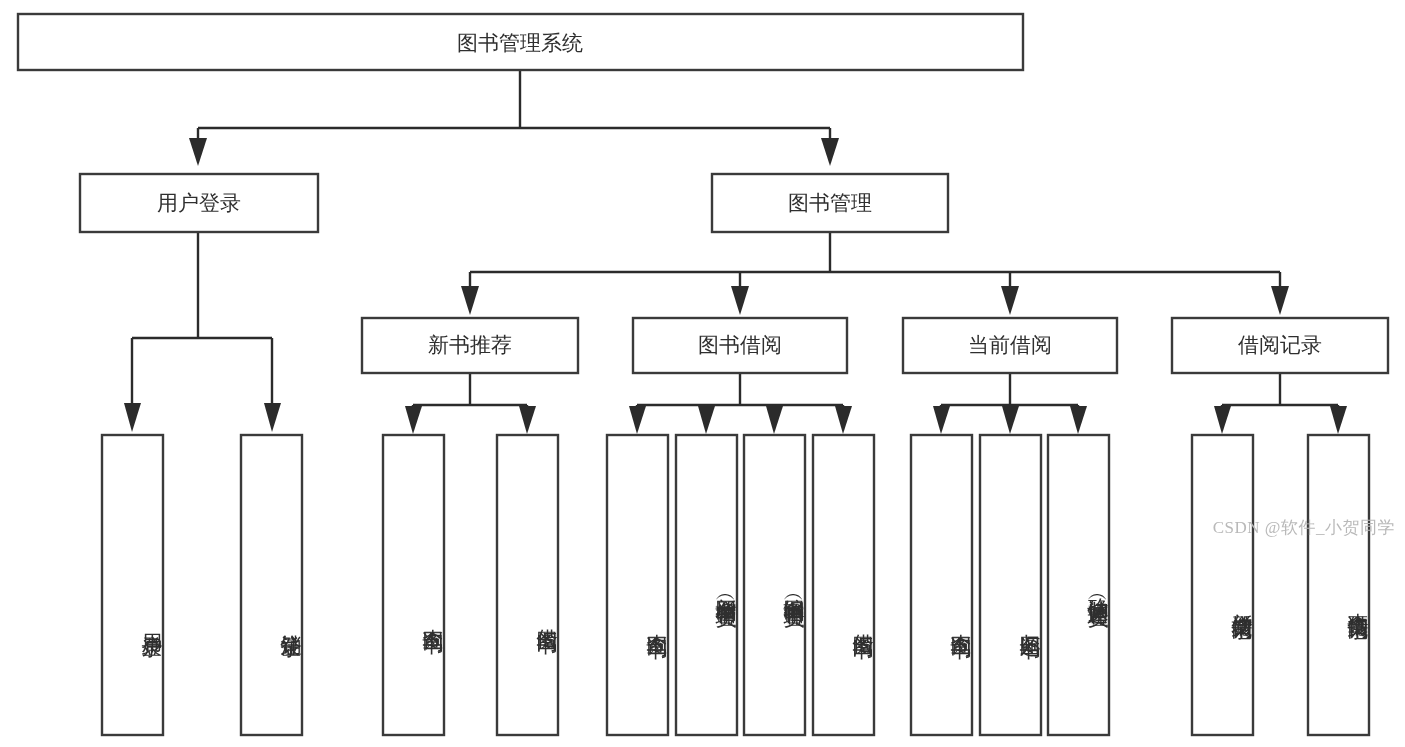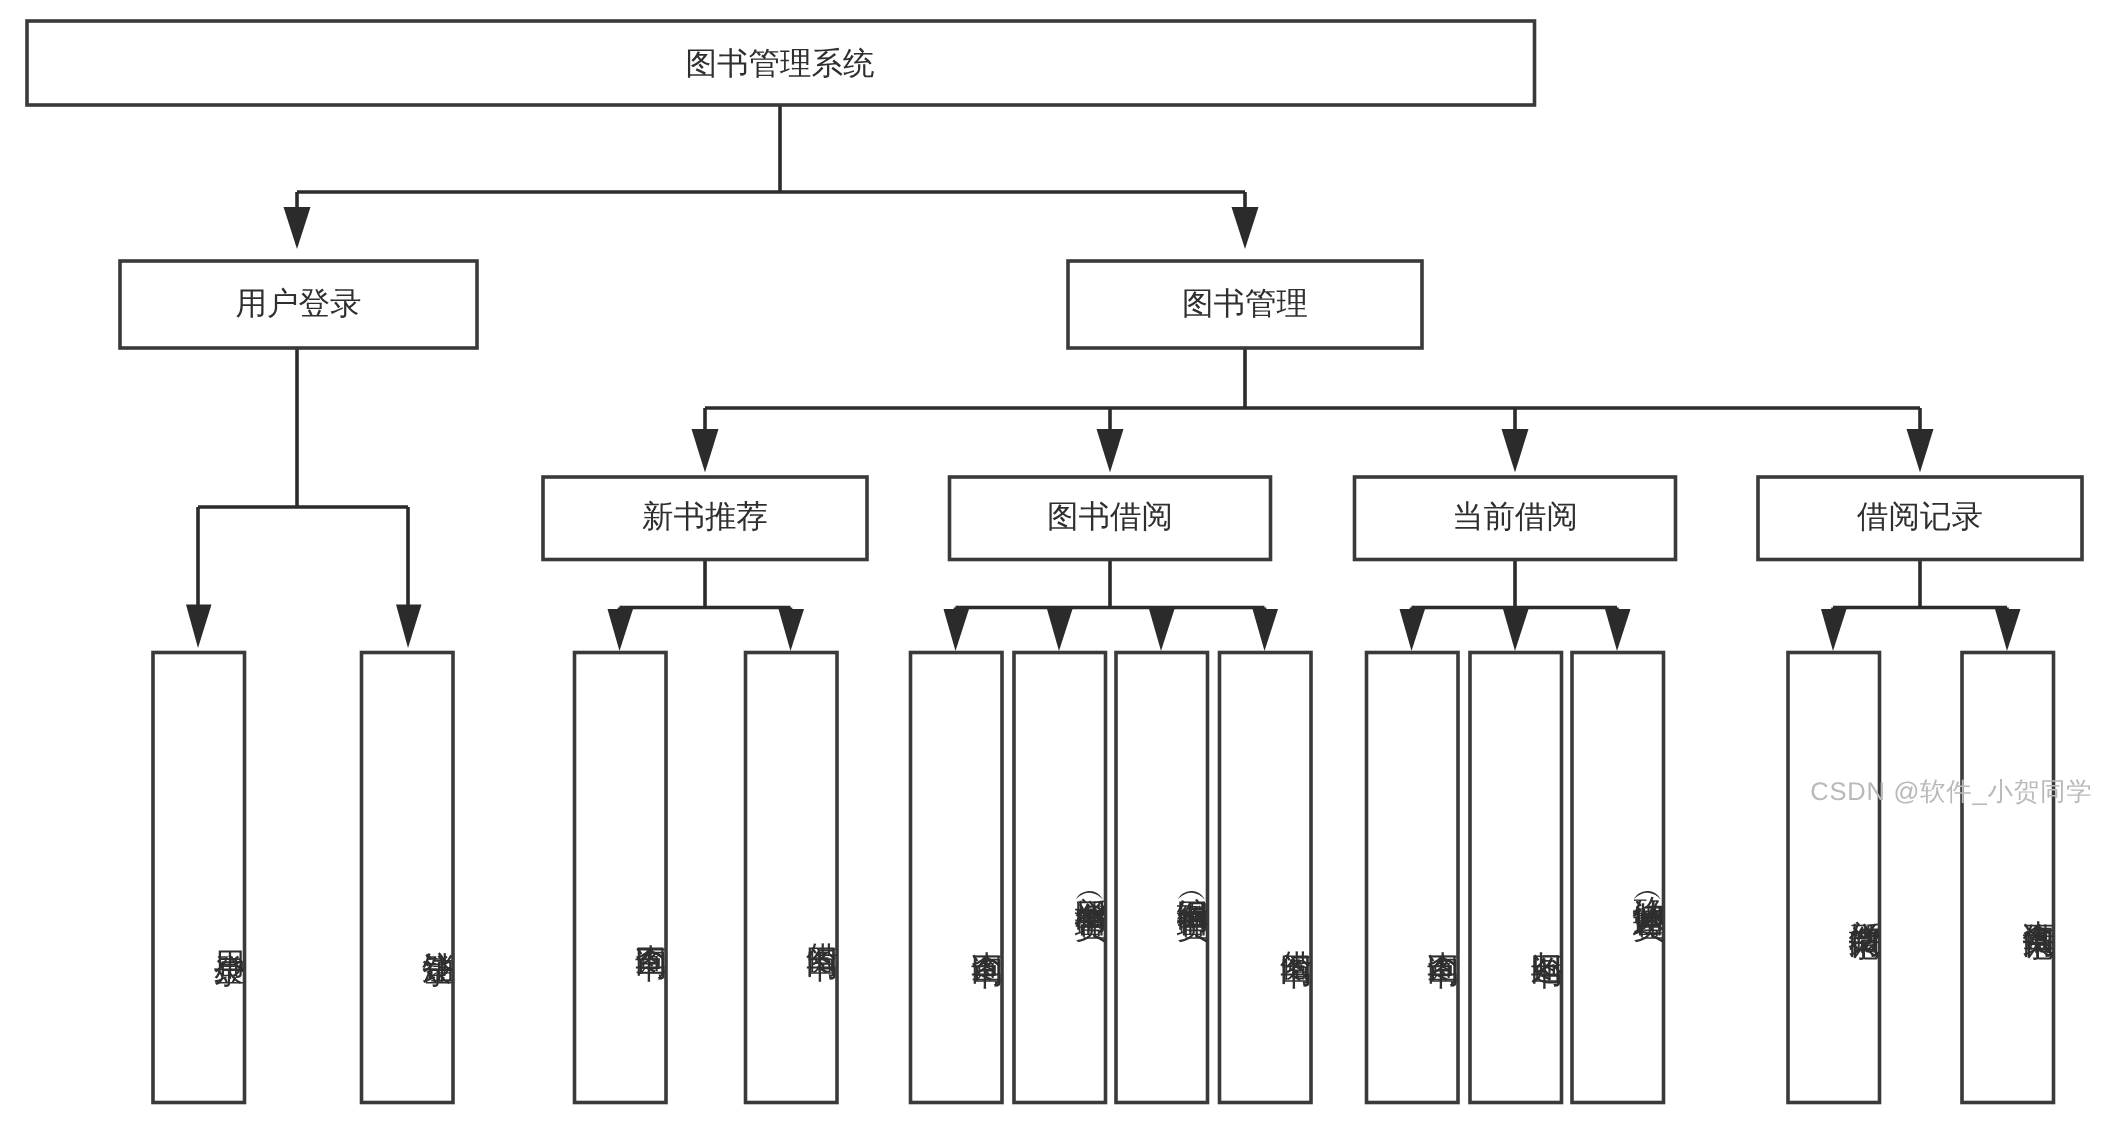--- a/index.html
+++ b/index.html
@@ -59,21 +59,21 @@
     letter-spacing: 1.5px;
     color: #2f2f2f;
     white-space: nowrap;
     text-align: center;
     pointer-events: none;
   }
   .watermark {
     position: absolute;
     right: 10px;
     bottom: 4px;
-    font-family: Liberation Sans, sans-serif;
+    font-family: Liberation Serif, serif;
     font-size: 17px;
     color: #b9b9b9;
     letter-spacing: 0.5px;
     white-space: nowrap;
   }
 </style>
 </head>
 <body>
 
 <div id="diagram-root">

